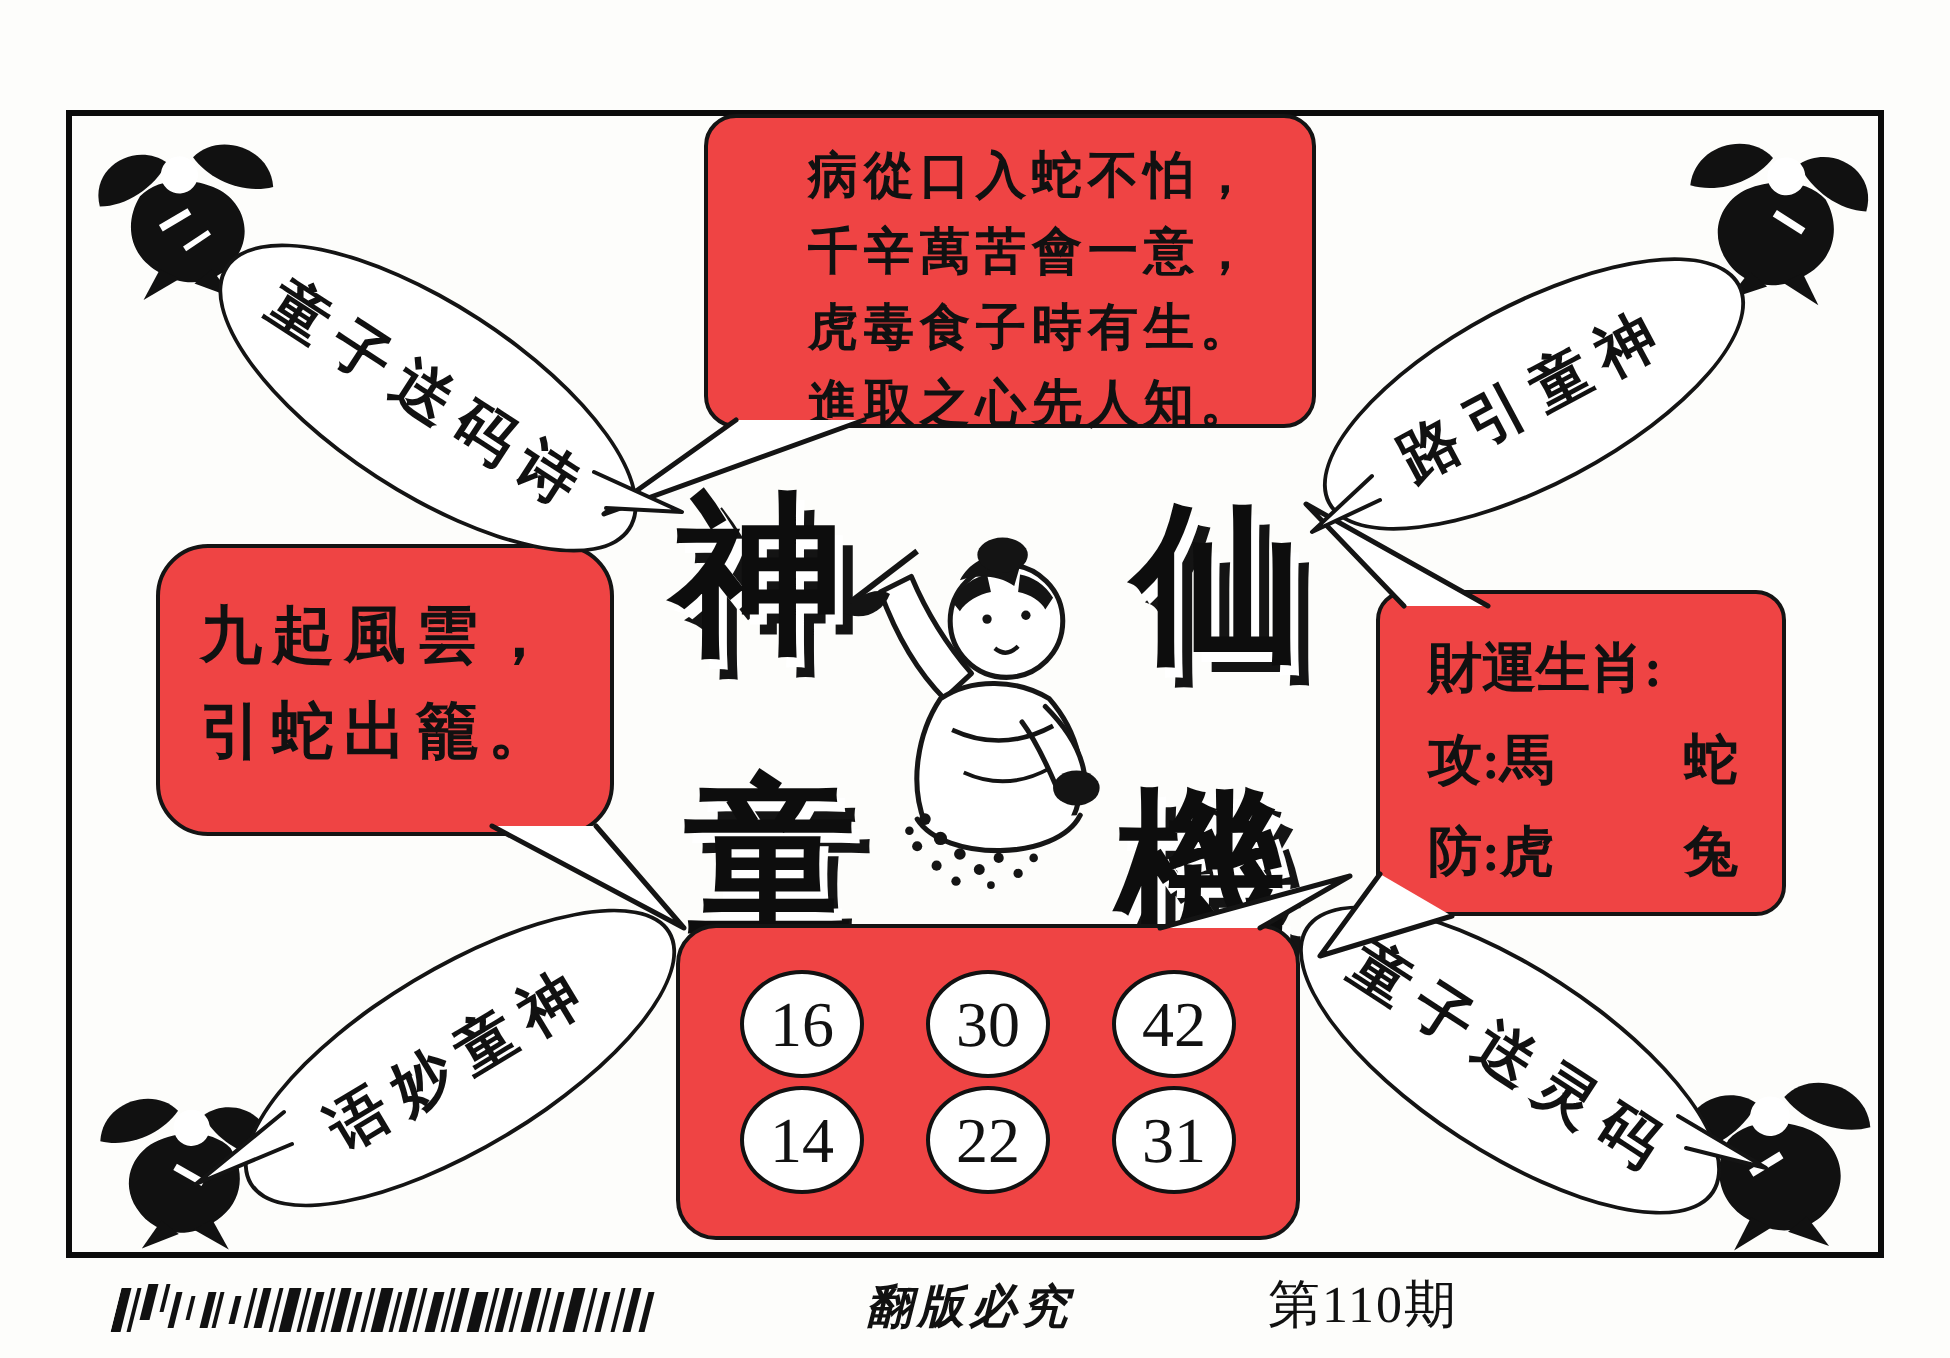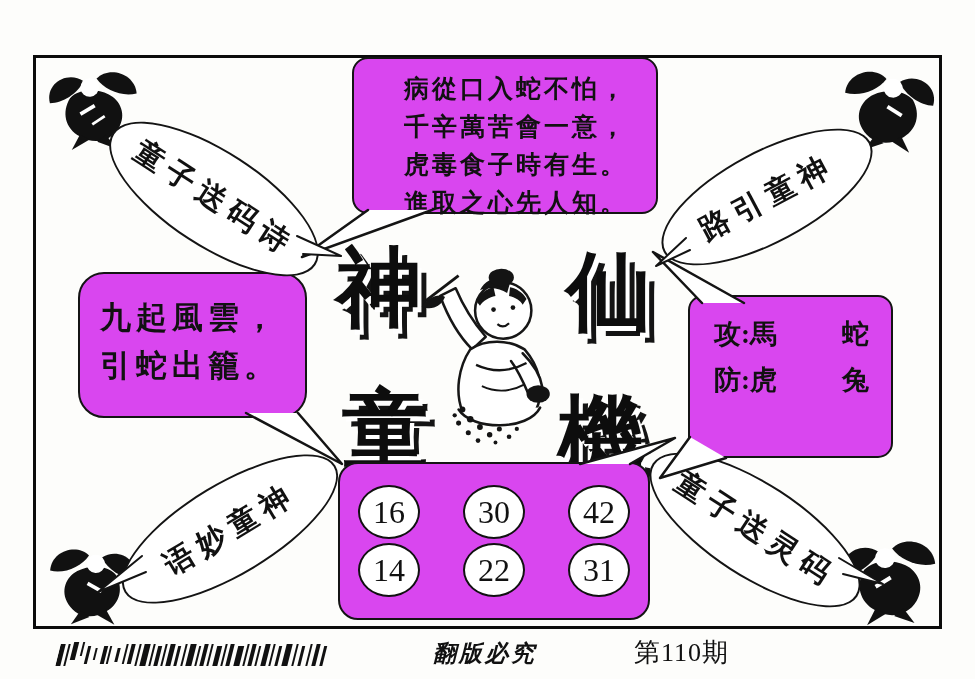--- a/index.html
+++ b/index.html
@@ -6,42 +6,42 @@
   #stage{
     position:relative;width:975px;height:679px;background:#fdfdfb;
     font-family:"Liberation Serif","DejaVu Serif",serif;color:#111;overflow:hidden;
   }
   .frame{
     position:absolute;left:33px;top:55px;width:903px;height:568px;
     border:3px solid #0b0b0b;background:transparent;
   }
   
   .bubble{
-    position:absolute;background:#d946ef;border:2.5px solid #141414;z-index:2;
+    position:absolute;background:#ef4444;border:2.5px solid #141414;z-index:2;
   }
   .poem{
     left:352px;top:57px;width:306px;height:157px;border-radius:16px;
     padding:11px 16px 0 50px;box-sizing:border-box;
   }
   .poem .line{font-size:25px;line-height:38px;letter-spacing:3px;font-weight:bold;white-space:nowrap;}
   .shout{
     left:78px;top:272px;width:229px;height:146px;border-radius:26px;
     padding:20px 10px 1px 20px;box-sizing:border-box;
   }
   .shout .line{font-size:31px;line-height:48px;letter-spacing:5px;font-weight:bold;white-space:nowrap;}
   .fortune{
     left:688px;top:295px;width:205px;height:163px;border-radius:15px;
     padding:14px 16px 0 24px;box-sizing:border-box;
   }
   .fortune .frow{font-size:27px;line-height:46px;font-weight:bold;display:flex;align-items:baseline;white-space:nowrap;}
   .fortune .frow .second{margin-left:auto;padding-right:6px;}
   .numbox{
     left:338px;top:462px;width:312px;height:158px;border-radius:20px;
     display:flex;flex-direction:column;justify-content:center;gap:4px;
-    padding:4px 4px;box-sizing:border-box;
+    padding:4px 16px;box-sizing:border-box;
   }
   .numrow{display:flex;justify-content:space-between;padding:0 14px;}
   .ball{
     width:58px;height:50px;border:2.5px solid #111;border-radius:50%;
     display:flex;align-items:center;justify-content:center;
     font-size:32px;font-family:"Liberation Serif",serif;background:#fff;
   }
   
   .ribbon{
     position:absolute;border:2.5px solid #141414;border-radius:50%;background:#fff;
@@ -178,20 +178,21 @@
 
   <div class="bubble shout">
     <div class="line">九起風雲，</div>
     <div class="line">引蛇出籠。</div>
   </div>
   <svg class="tail" style="left:240px;top:412px;" width="112" height="58">
     <path d="M6,1 L102,52 L58,1"></path>
   </svg>
 
   <div class="bubble fortune">
+    <div class="frow">財運生肖:</div>
     <div class="frow">
       <span>攻:</span>
       <span>馬</span>
       <span class="second">蛇</span>
     </div>
     <div class="frow">
       <span>防:</span>
       <span>虎</span>
       <span class="second">兔</span>
     </div>

